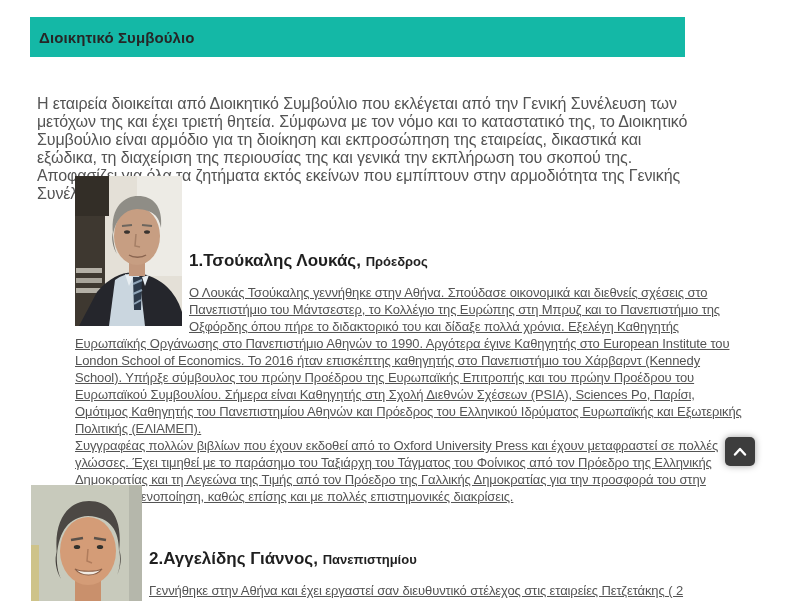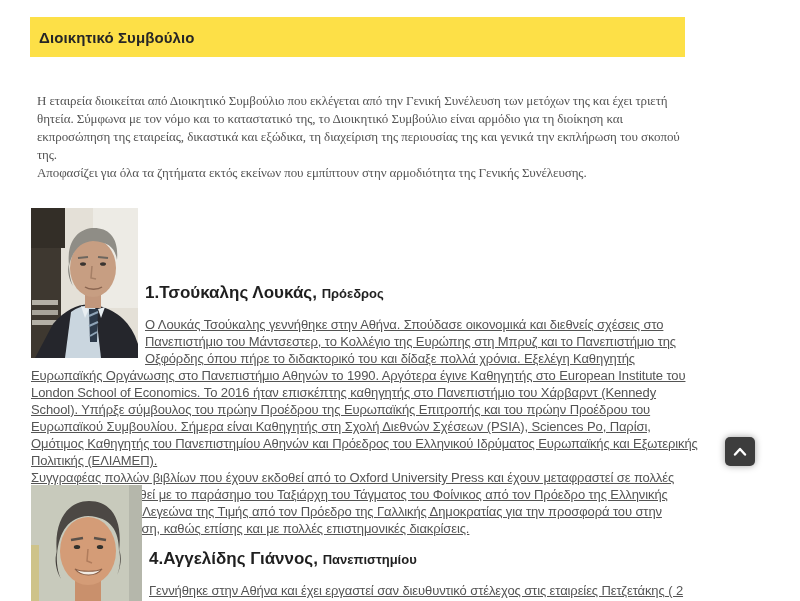--- a/index.html
+++ b/index.html
@@ -6,39 +6,39 @@
   body{
     width:800px;height:601px;overflow:hidden;
     font-family:"Liberation Sans","DejaVu Sans",sans-serif;
     color:#545454;
   }
   .page{position:relative;width:800px;height:601px;background:#fff;}
 
   
   .title-bar{
     position:absolute;left:30px;top:17px;width:655px;height:40px;
-    background:#fde047;box-sizing:border-box;
+    background:#14b8a6;box-sizing:border-box;
     display:flex;align-items:center;padding-left:9px;
   }
   .title-bar .title-text{
     font-size:15px;font-weight:bold;color:#262626;letter-spacing:0.1px;
   }
 
   
   .intro{
     position:absolute;left:37px;top:79px;width:652px;
-    font-size:13px;line-height:18px;color:#545454;letter-spacing:-0.1px;font-family:Liberation Serif, serif;
+    font-size:16px;line-height:18px;color:#545454;letter-spacing:-0.1px;
   }
 
   
   .member{
     position:absolute;left:31px;width:668px;
     font-size:13px;line-height:17px;color:#545454;letter-spacing:-0.1px;
   }
-  .member-1{top:208px;}
+  .member-1{top:176px;margin-left:44px;}
   .member-2{top:485px;}
 
   .portrait{
     float:left;border:0;display:block;
     margin:0 7px 8px 0;
   }
   .portrait-1{width:107px;height:150px;}
   .portrait-2{width:111px;height:150px;}
 
   .head-spacer-1{height:74px;}
@@ -139,21 +139,21 @@
 
       <ellipse cx="46" cy="62" rx="3.2" ry="2" fill="#32302c"></ellipse>
       <ellipse cx="69" cy="62" rx="3.2" ry="2" fill="#32302c"></ellipse>
       <path d="M40,55 L52,53" stroke="#5a514a" stroke-width="2.4" fill="none"></path>
       <path d="M63,53 L75,55" stroke="#5a514a" stroke-width="2.4" fill="none"></path>
       <path d="M57,64 L56,76 L61,78" stroke="#b07c5c" stroke-width="1.5" fill="none"></path>
 
       <path d="M44,84 C50,92 65,92 71,84 C65,87 50,87 44,84 Z" fill="#f2ece4" stroke="#8a5f47" stroke-width="1.2"></path>
     </svg>
     <div class="head-spacer-2"></div>
-    <h3><span>4.Αγγελίδης Γιάννος,</span>
+    <h3><span>2.Αγγελίδης Γιάννος,</span>
       <span class="role">Πανεπιστημίου</span></h3>
     <p class="bio"><span>Γεννήθηκε στην Αθήνα και έχει εργαστεί σαν διευθυντικό στέλεχος στις εταιρείες Πετζετάκης ( 2 χρ. ) και Mobil Oil Hellas (17 χρ.). Είναι πτυχιούχος BSc. Αεροναυπηγικής του Queen Mary College και έχει MSc στην</span></p>
   </div>
 
   <button class="scroll-top" type="button">
     <svg width="14" height="9" viewBox="0 0 14 9" xmlns="http://www.w3.org/2000/svg">
       <polyline points="2,7.5 7,2 12,7.5" fill="none" stroke="#ffffff" stroke-width="2.4" stroke-linecap="round" stroke-linejoin="round"></polyline>
     </svg>
   </button>
 

